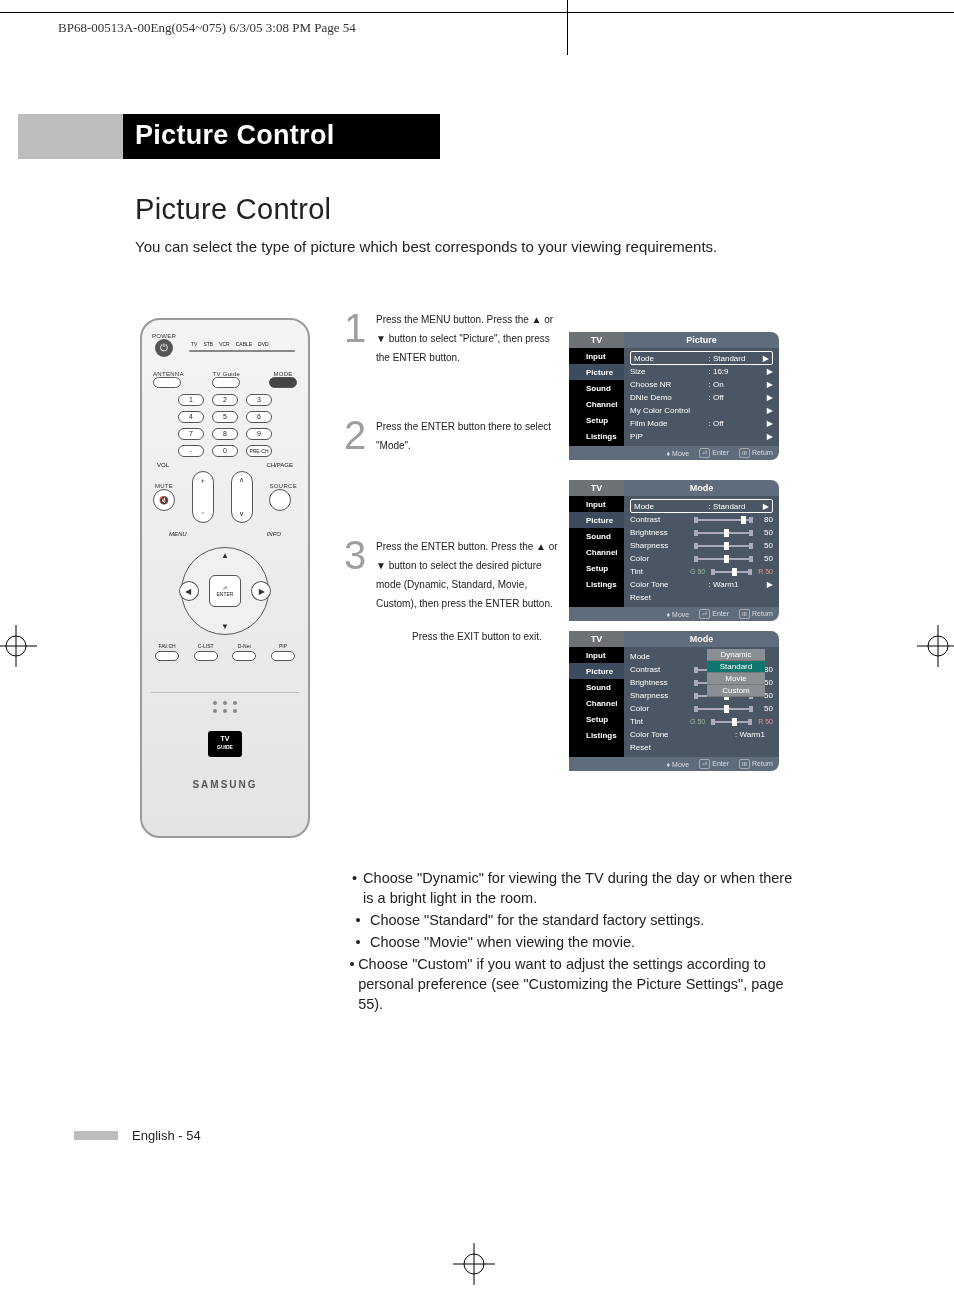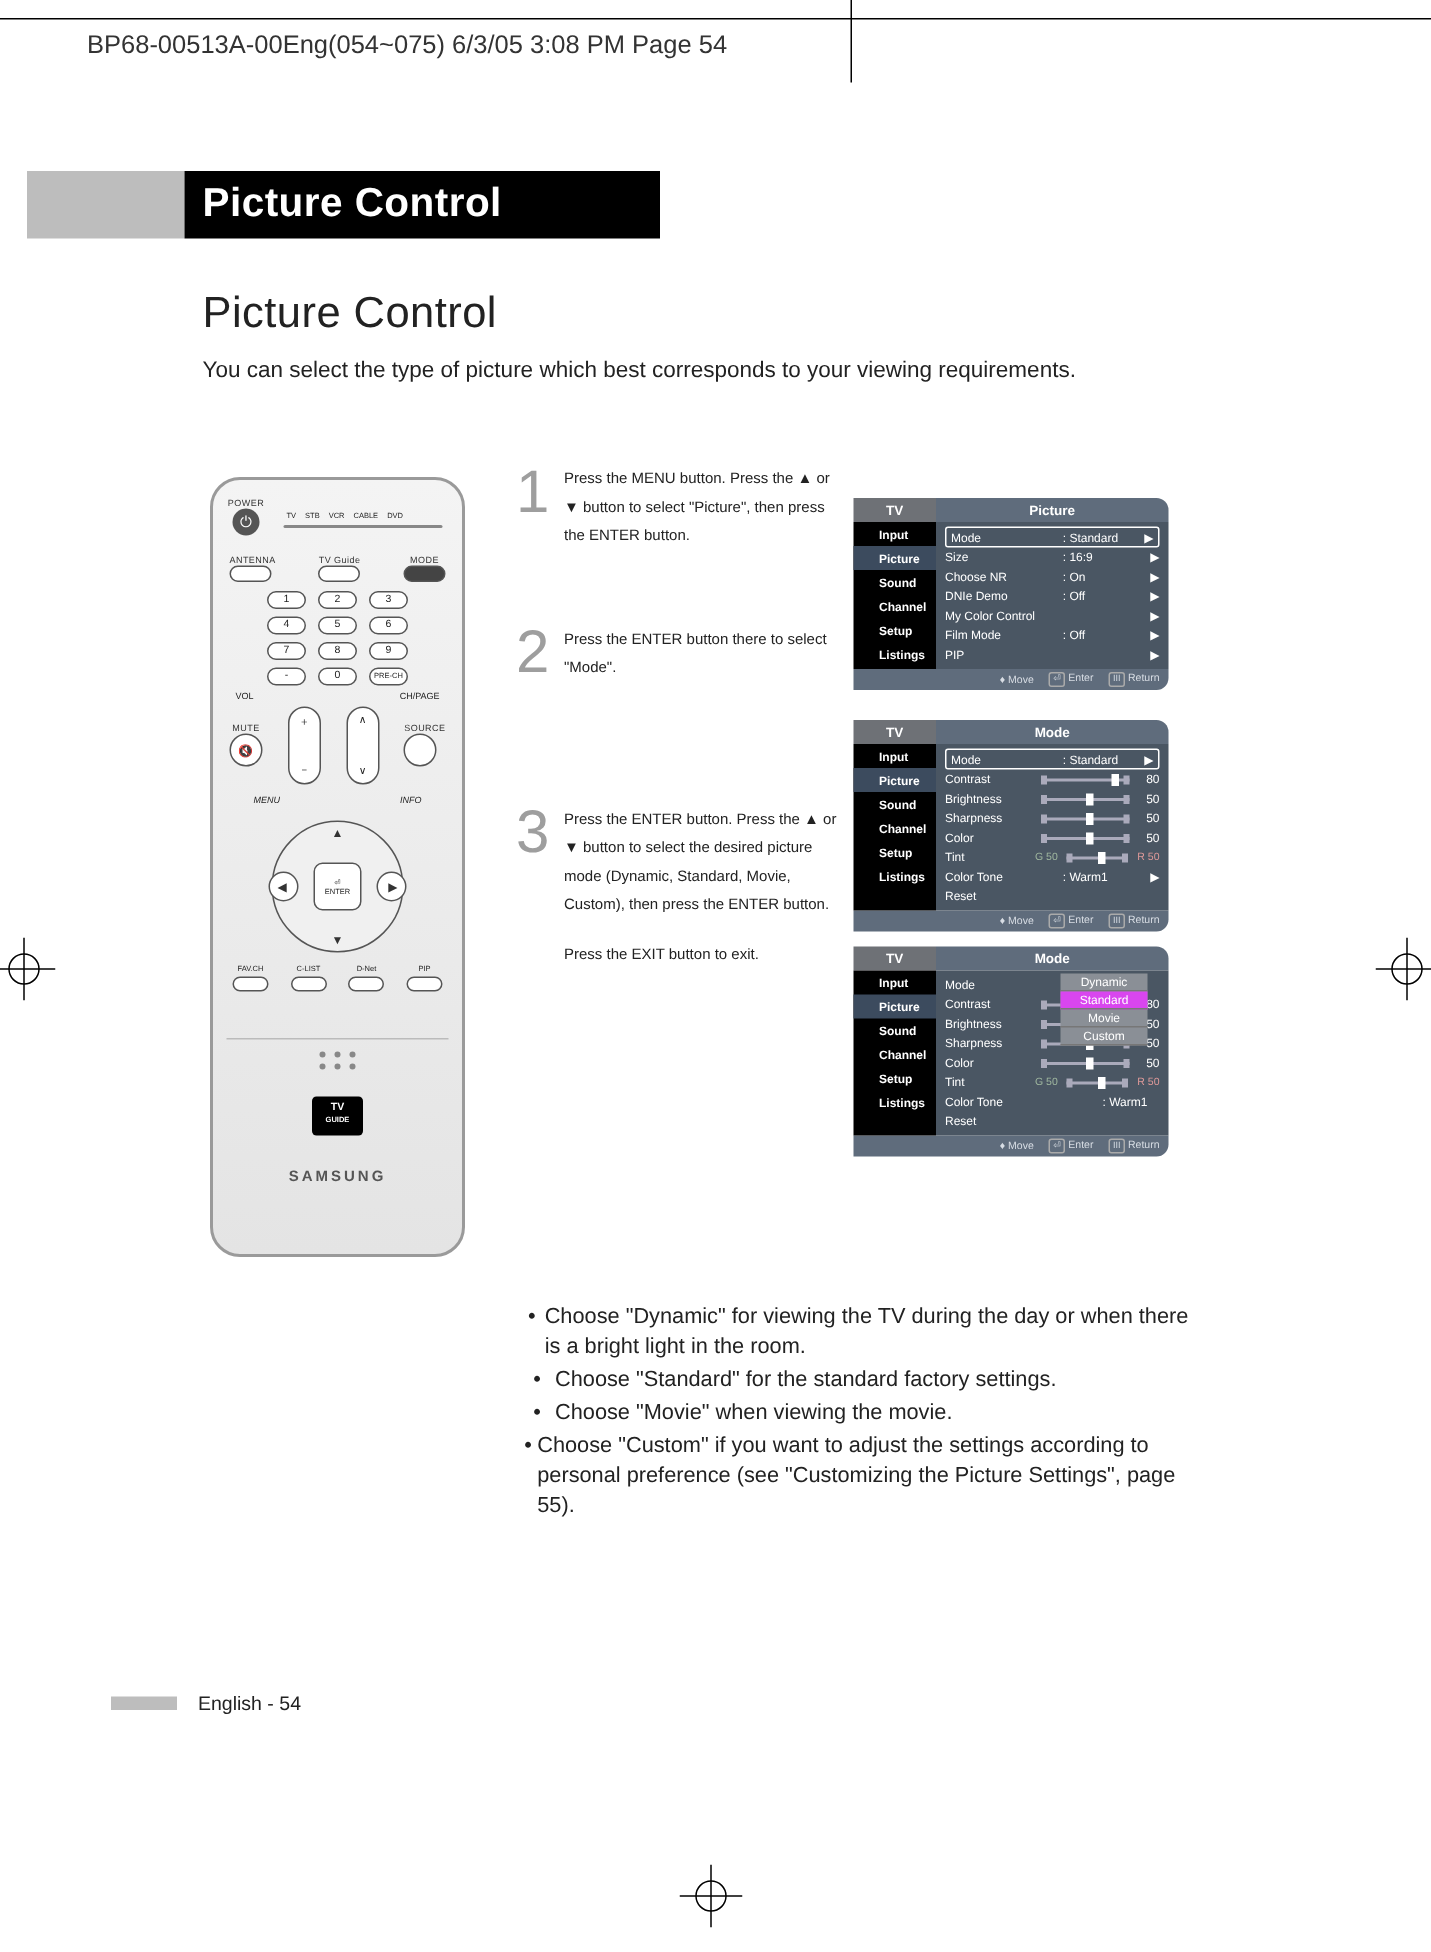--- a/index.html
+++ b/index.html
@@ -7,22 +7,22 @@
     width: 954px;
     height: 1301px;
     background: #fff;
     font-family: "Helvetica Neue", Arial, sans-serif;
     color: #222;
     position: relative;
   }
   .crop-header {
     position: absolute;
     top: 20px; left: 58px;
-    font-family: Liberation Sans, sans-serif;
-    font-size: 17px;
+    font-family: Liberation Serif, serif;
+    font-size: 13px;
     color: #333;
   }
   .crop-top { position:absolute; top:12px; left:0; width:100%; height:1px; background:#000; }
   .crop-top-v { position:absolute; top:0; left:567px; width:1px; height:55px; background:#000; }
 
   .reg-left, .reg-right {
     position:absolute; top:625px; width:42px; height:42px;
   }
   .reg-left { left:-5px; }
   .reg-right { right:-5px; }
@@ -104,21 +104,21 @@
     font-family:"Futura","Helvetica Neue",Arial,sans-serif;
     width:218px;
   }
   .step { display:flex; margin-top:2px; margin-bottom:28px; }
   .step-num {
     font-size:40px; font-weight:300; color:#9e9e9e;
     width:32px; line-height:36px;
     font-family:"Futura","Helvetica Neue",Arial,sans-serif;
   }
   .step-body { font-size:10px; font-weight:300; line-height:19px; width:188px; }
-  .step-body .br { display:block; }
+  .step-body .br { display:block;margin-left:36px; }
 
   .osd {
     position:absolute; width:210px;
     font-family: Arial, sans-serif;
     font-size:9px; color:#fff;
   }
   .osd1 { left:569px; top:332px; }
   .osd2 { left:569px; top:480px; }
   .osd3 { left:569px; top:631px; }
   .osd-top{height:16px;display:flex;}
@@ -145,21 +145,21 @@
   .slider .thumb{position:absolute;top:-1px;width:5px;height:8px;background:#fff;}
   .tint-row .lab2{font-size:7px;color:#9fb79f;margin-right:2px;}
   .tint-row .lab3{font-size:7px;color:#d99;margin-left:2px;}
 
   .dropdown {
     position:absolute; right:14px; top:2px;
     width:58px; background:#8a8f96;
     font-size:8px;
   }
   .dropdown .dd{height:12px;line-height:12px;text-align:center;border-bottom:1px solid #777;}
-  .dropdown .dd.sel{background:#d946ef;color:#fff;}
+  .dropdown .dd.sel{background:#0f766e;color:#fff;}
 
   .bullets {
     position:absolute; left:346px; top:868px; width:450px;
     font-size:14.5px; font-weight:300; line-height:20px;
   }
   .bullets ul{list-style:none;}
   .bullets li{display:flex;margin-bottom:2px;}
   .bullets li .dot{width:24px;text-align:center;}
 
   .footer {

